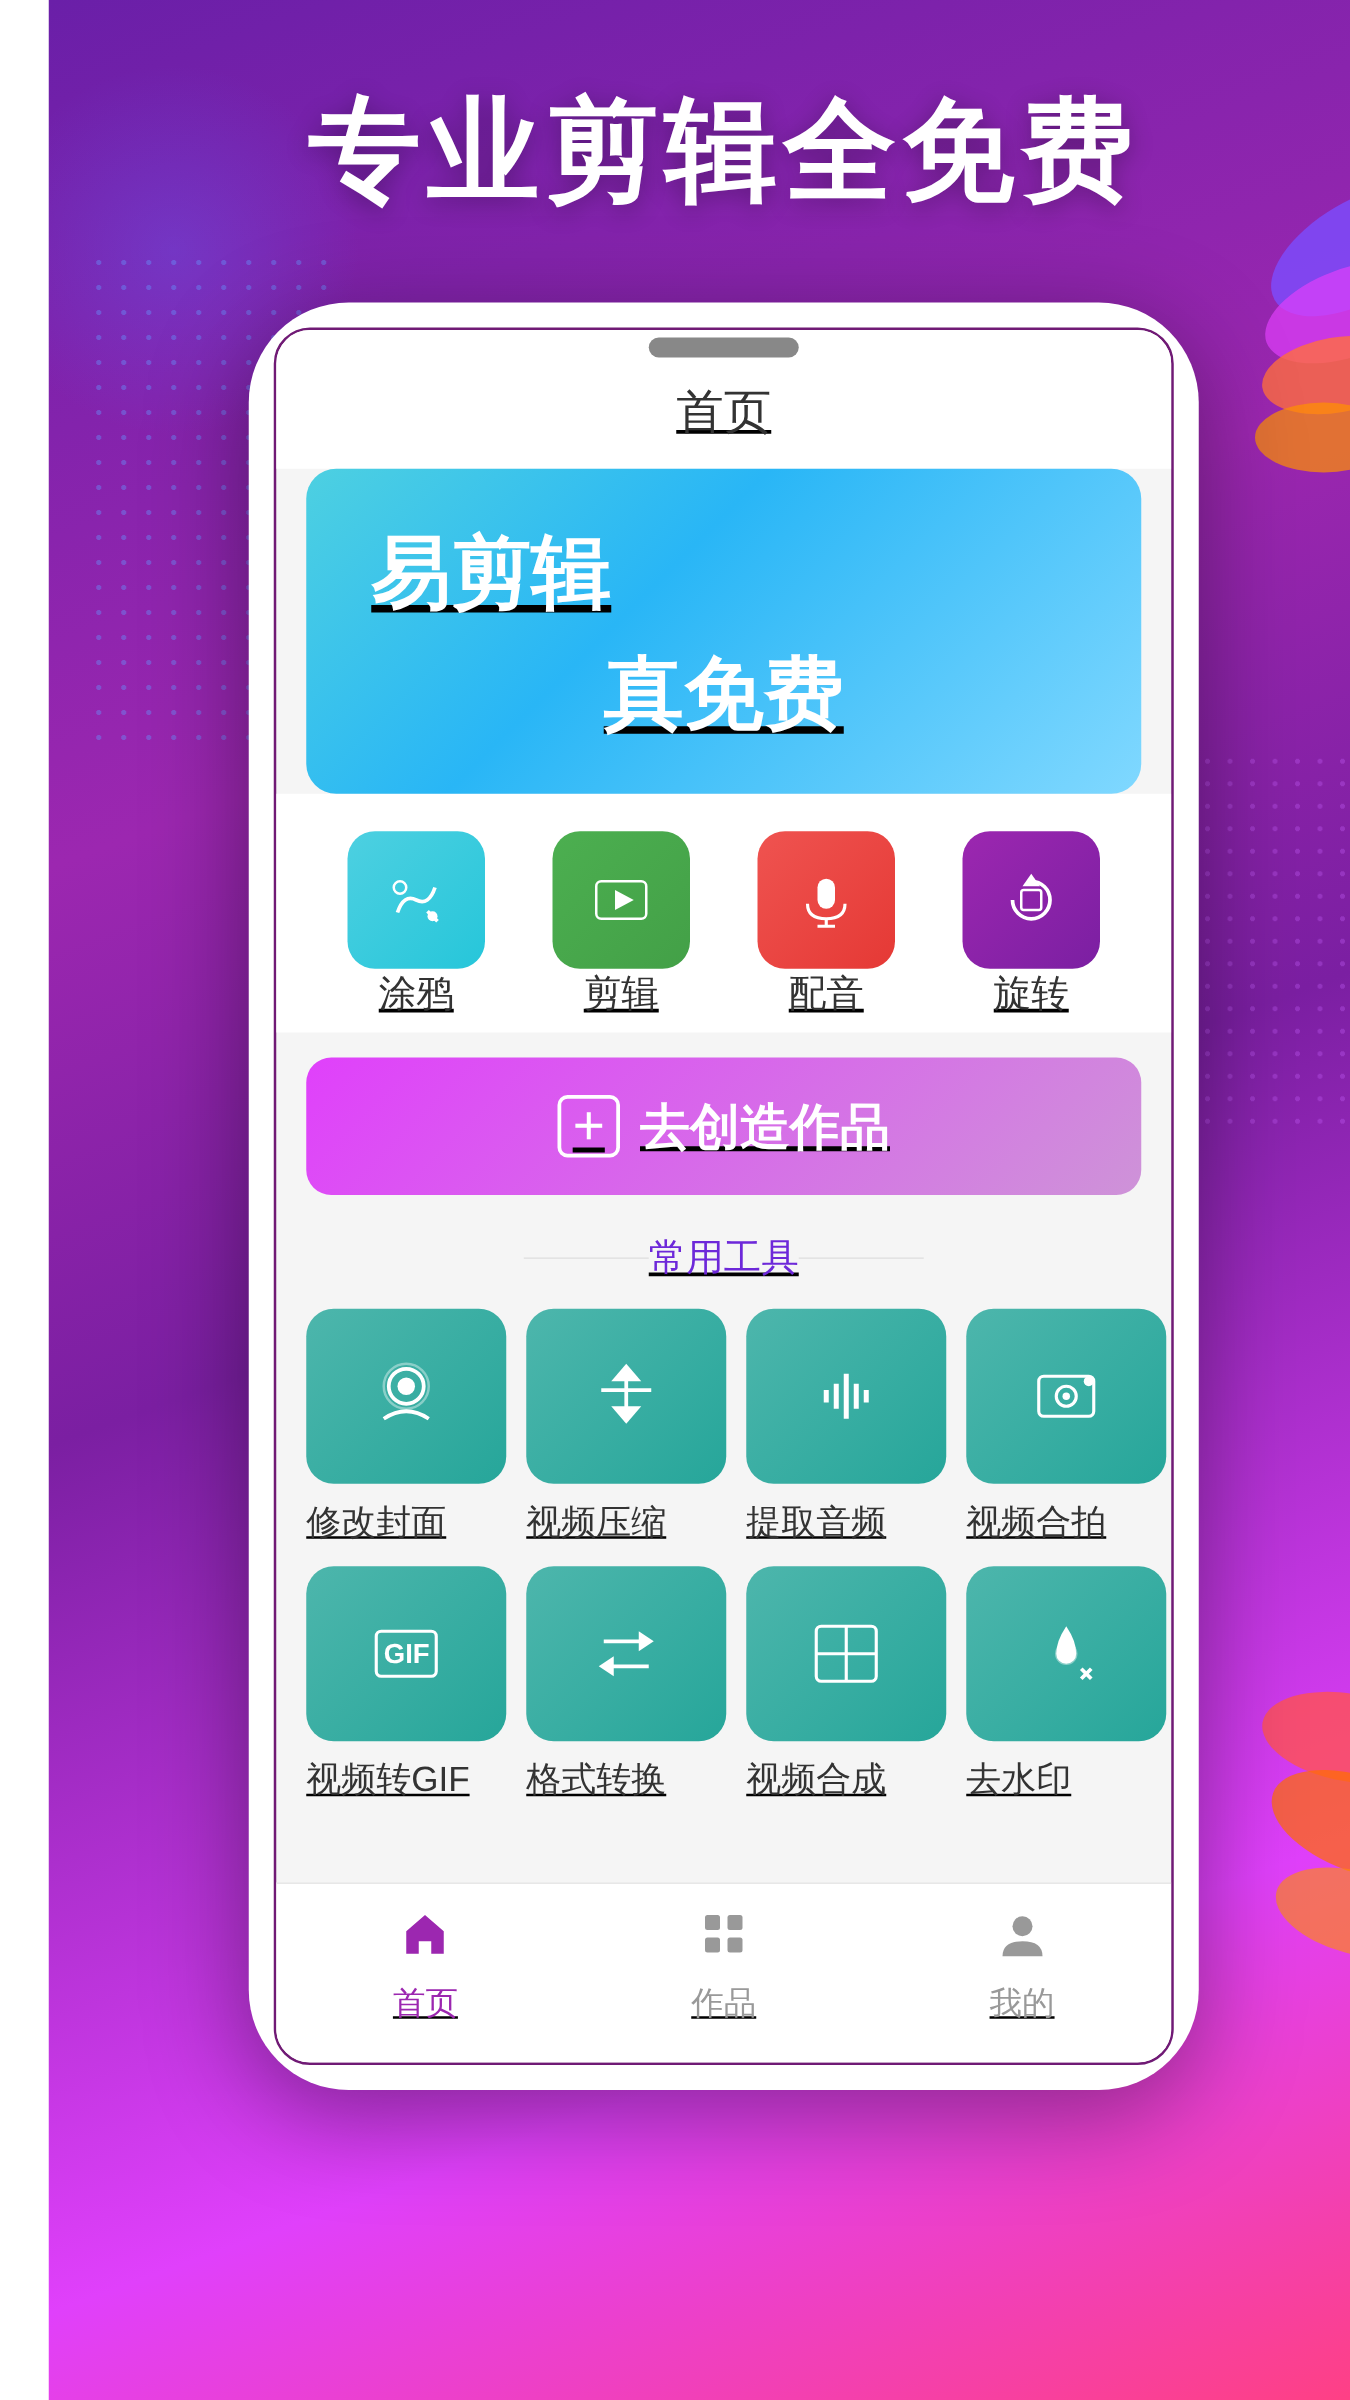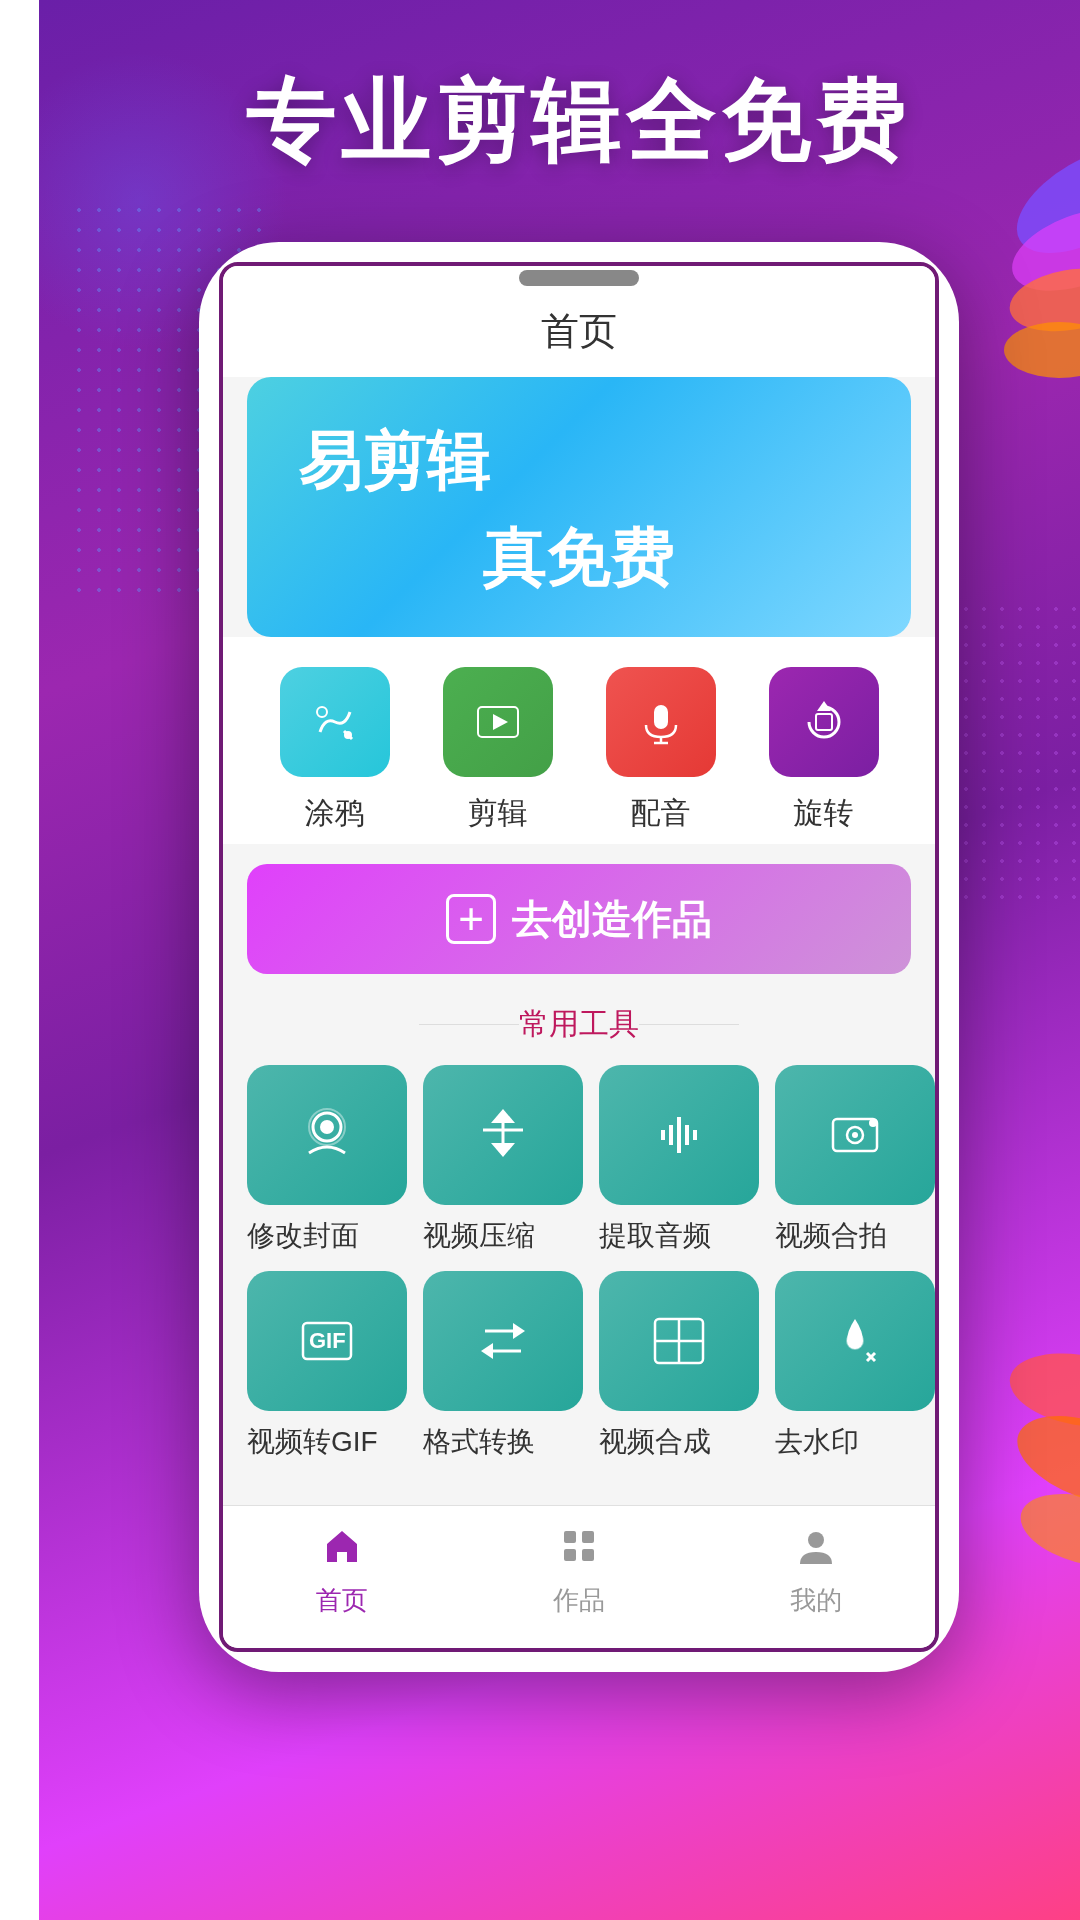--- a/index.html
+++ b/index.html
@@ -79,25 +79,26 @@
       transform: translateX(-50%);
       width: 120px;
       height: 16px;
       background: #888;
       border-radius: 8px;
     }
     .phone-screen {
       width: 100%;
       height: 100%;
       background: #f5f5f5;
-      border-radius: 19px;
+      border-radius: 29px;
       overflow: hidden;
-      border: 4px solid #701a75;
+      border: 2px solid #701a75;
       display: flex;
       flex-direction: column;
+      text-decoration: underline;
     }
     .screen-title {
       text-align: center;
       font-size: 38px;
       color: #333;
       padding: 40px 0 20px;
       font-weight: 500;
       background: white;
       flex-shrink: 0;
     }
@@ -127,21 +128,21 @@
       display: flex;
       justify-content: space-around;
       padding: 30px 30px 10px;
       background: white;
       flex-shrink: 0;
     }
     .tool-item {
       display: flex;
       flex-direction: column;
       align-items: center;
-      gap: 16px;
+      gap: 0;
     }
     .tool-icon {
       width: 110px;
       height: 110px;
       border-radius: 22px;
       display: flex;
       align-items: center;
       justify-content: center;
       font-size: 44px;
       color: white;
@@ -179,21 +180,21 @@
       width: 50px;
       height: 50px;
       display: flex;
       align-items: center;
       justify-content: center;
       border-radius: 8px;
     }
     .section-title {
       text-align: center;
       font-size: 30px;
-      color: #be185d;
+      color: #6d28d9;
       padding: 10px 0;
       flex-shrink: 0;
       display: flex;
       align-items: center;
       justify-content: center;
       gap: 0;
     }
     .section-line {
       width: 100px;
       height: 1px;

